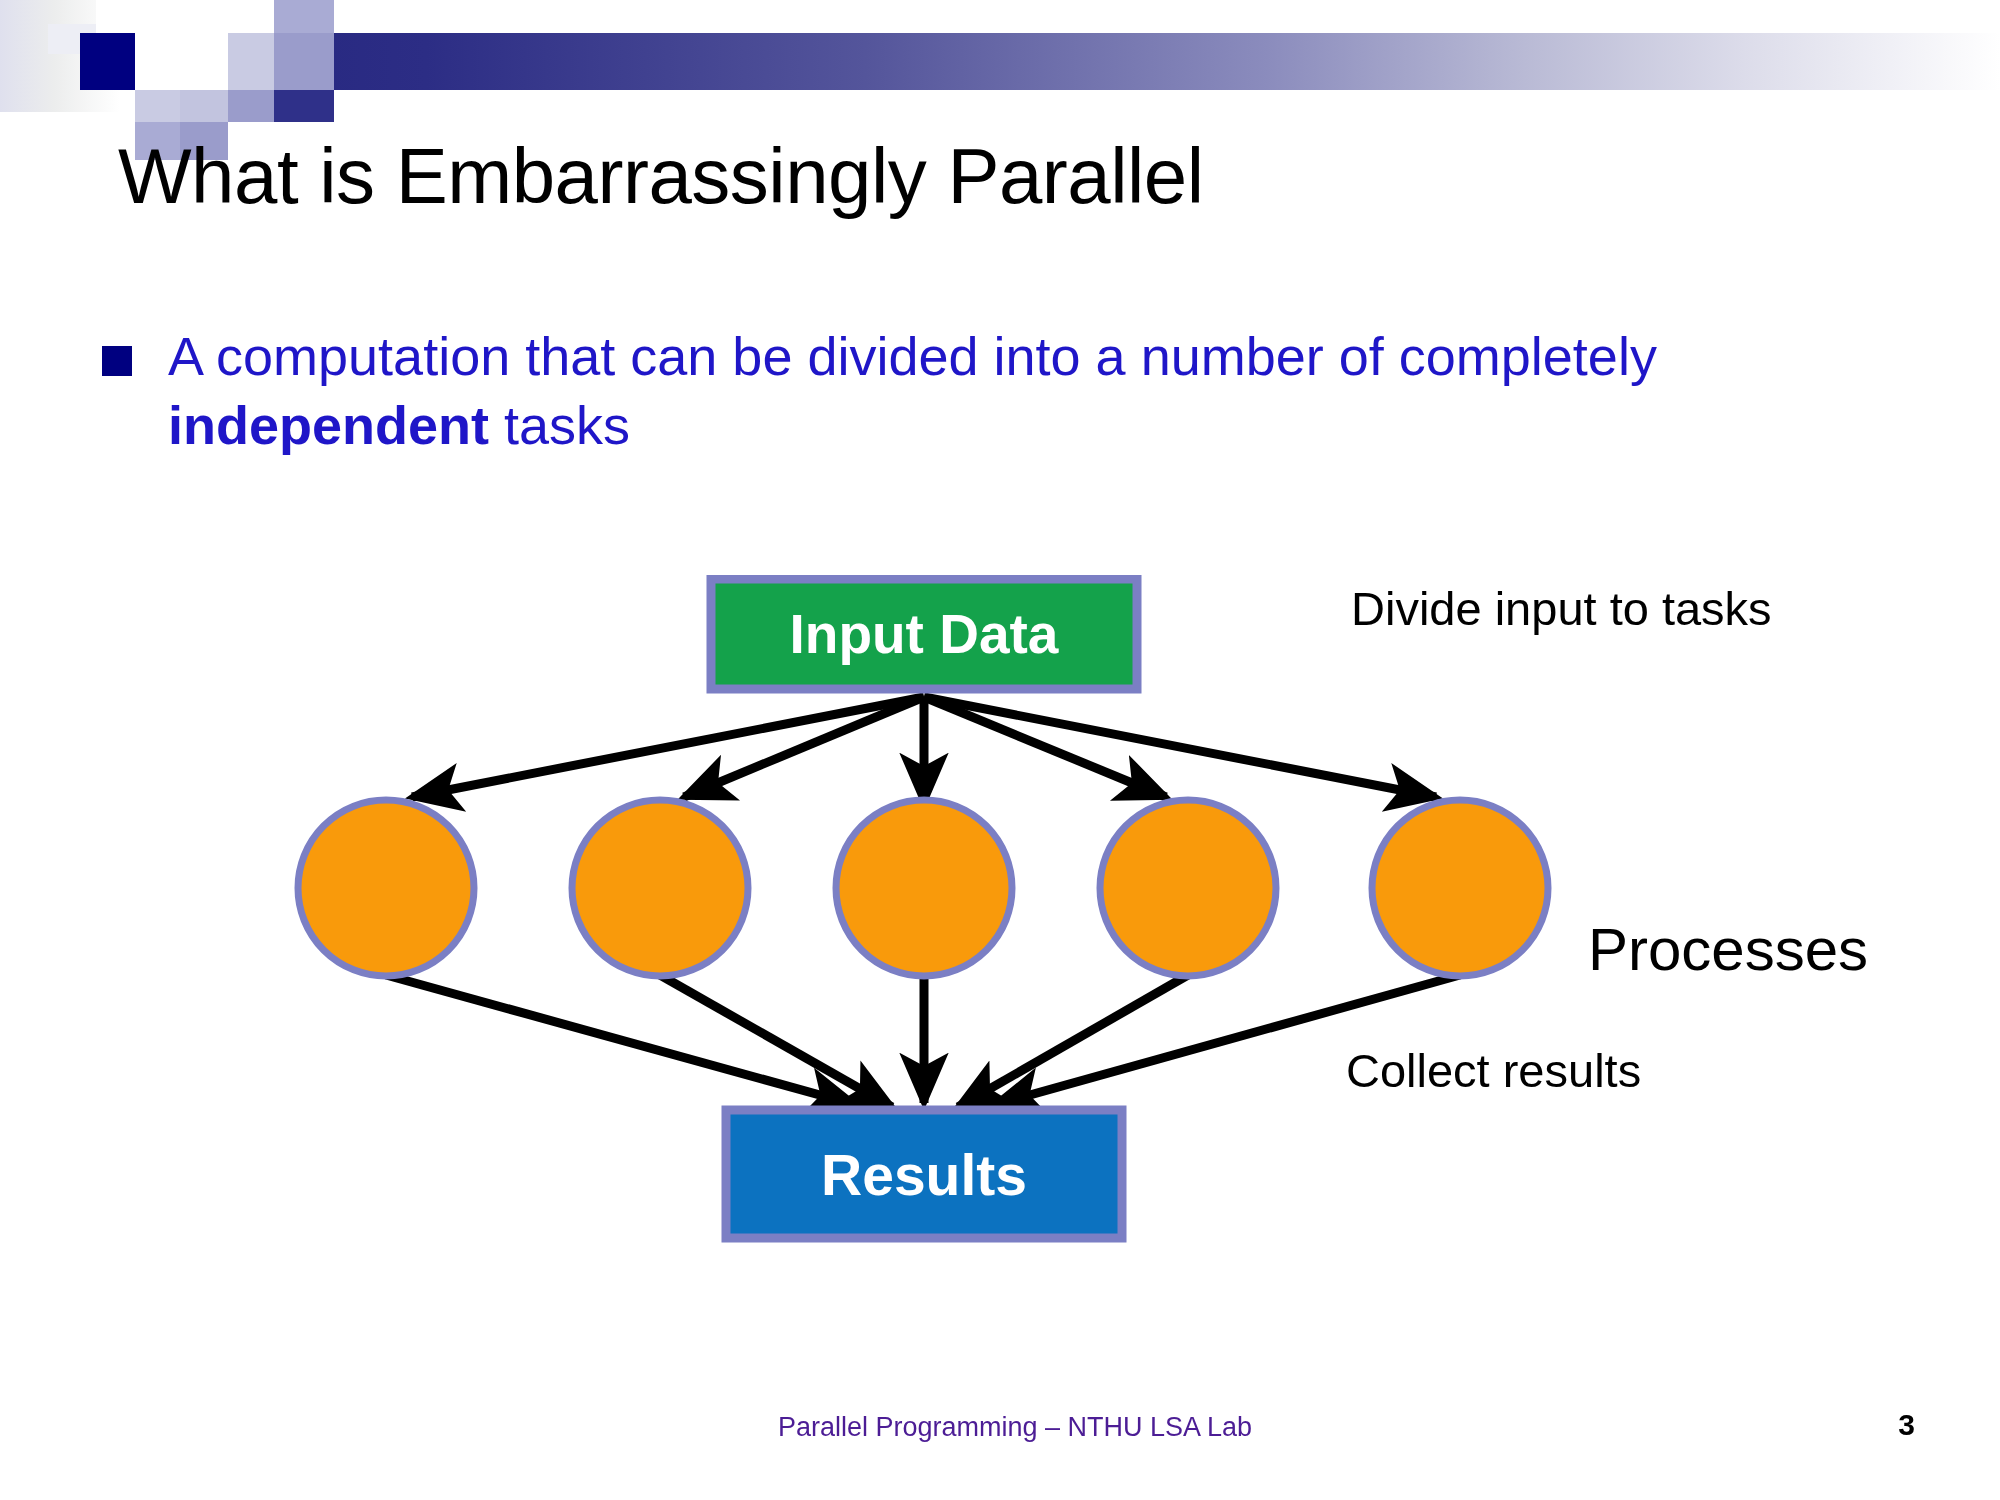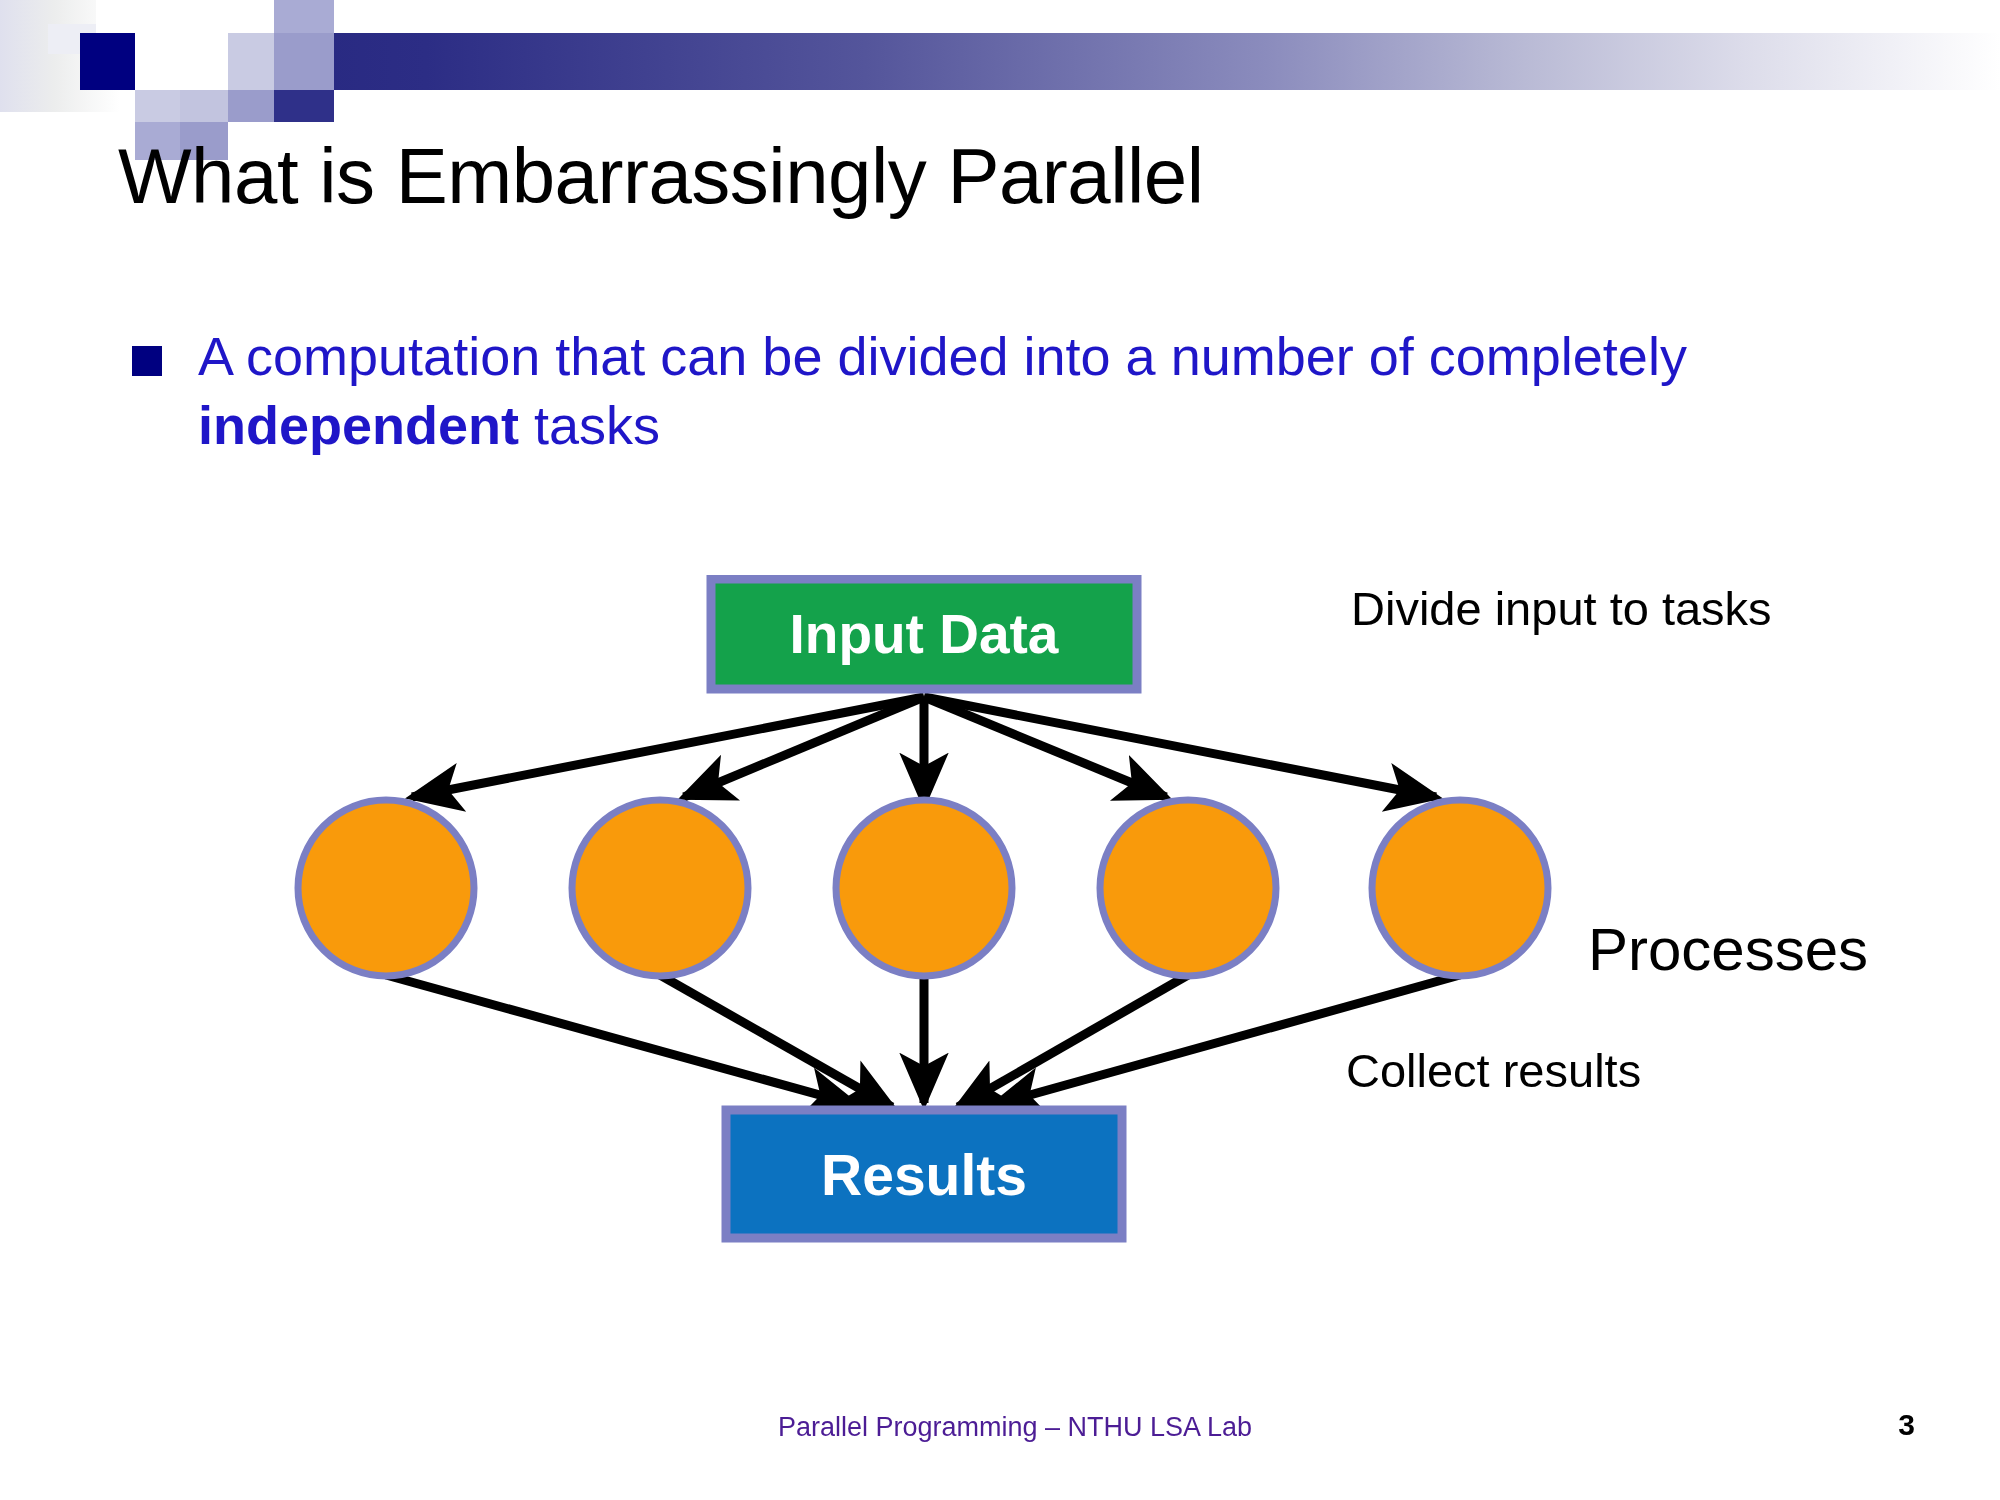--- a/index.html
+++ b/index.html
@@ -46,21 +46,21 @@
     color: #000000;
     letter-spacing: -0.5px;
     line-height: 1.05;
     white-space: nowrap;
     margin-top: 8px;
   }
 
   
   #body-list {
     position: absolute;
-    left: 132px;
+    left: 102px;
     top: 322px;
     width: 1790px;
   }
   .bullet-row {
     display: flex;
     align-items: flex-start;
   }
   .bullet-marker {
     width: 30px;
     height: 30px;

